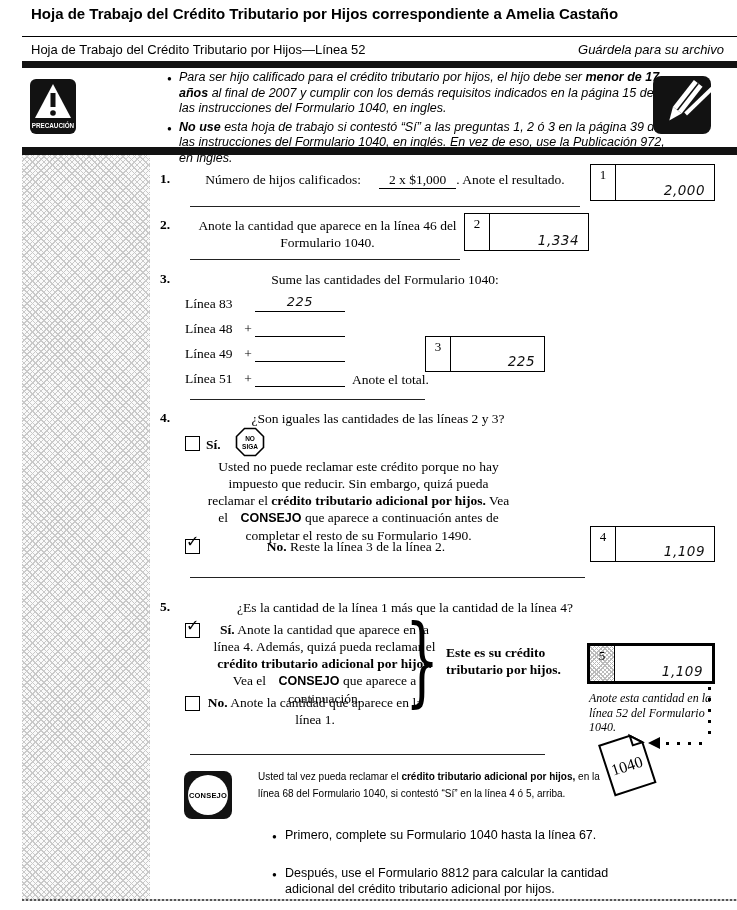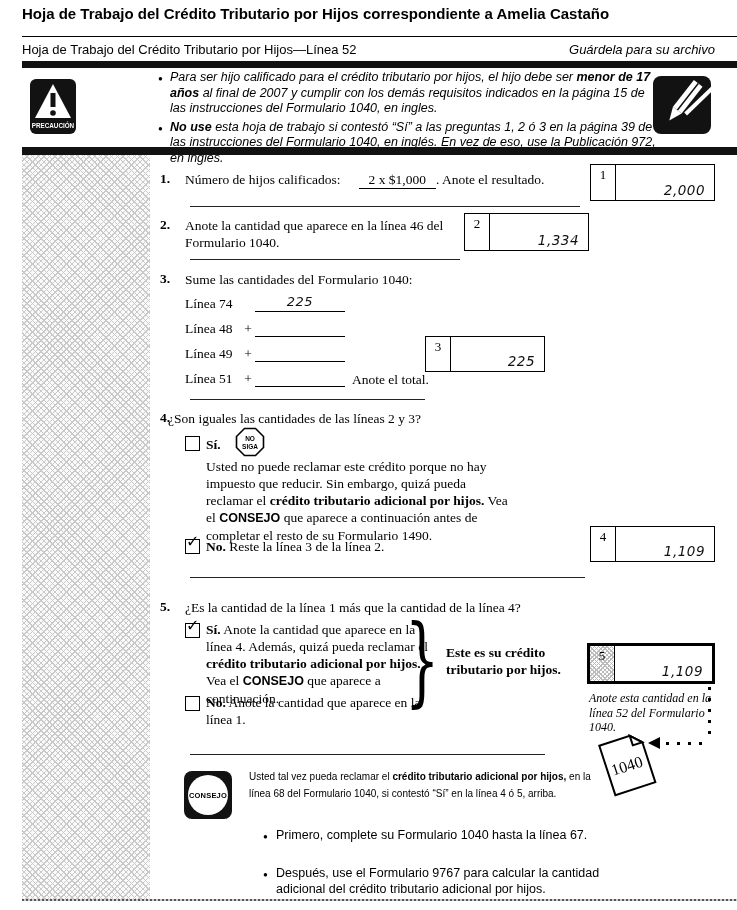--- a/index.html
+++ b/index.html
@@ -1,39 +1,39 @@
 <!DOCTYPE html>
 <html><head>
 <meta charset="utf-8">
 <style>
   html,body{margin:0;padding:0;background:#fff;}
   .page{position:relative;width:737px;height:910px;background:#fff;overflow:hidden;color:#000;}
   .abs{position:absolute;}
-  .sans{font-family:"Liberation Sans",sans-serif;}
+  .sans{font-family:"Liberation Sans",sans-serif;margin-left:9px;}
   .serif{font-family:"Liberation Serif",serif;}
   .hand{font-family:"DejaVu Sans",sans-serif;font-style:italic;font-size:13.5px;letter-spacing:.5px;color:#111;}
   .b{font-weight:bold;}
 
   .doc-title{left:22px;top:5px;font-size:15px;font-weight:bold;}
   .thinline{height:1px;background:#000;}
   .subtitle-left{left:22px;top:42px;font-size:13px;}
   .subtitle-right{left:455px;top:42px;width:260px;font-size:13px;font-style:italic;text-align:right;}
   .bar{background:#121212;}
 
   .caution-bullets{left:158px;top:70px;width:505px;font-size:12.5px;line-height:15.6px;}
   .cbul{position:relative;padding-left:12px;margin-bottom:3px;font-style:italic;}
   .cbul::before{content:"●";position:absolute;left:0;top:1px;font-size:8px;}
 
   .sidebar{left:22px;top:155px;width:128px;height:744px;
     background-color:#fafafa;
     background-image:repeating-linear-gradient(45deg,#c9c9c9 0 1px,transparent 1px 4px),
                      repeating-linear-gradient(135deg,#c9c9c9 0 1px,transparent 1px 4px);}
 
   .itemnum{font-size:13.5px;font-weight:bold;}
-  .itemtext{font-size:13.5px;line-height:17px;}
+  .itemtext{font-size:13.5px;line-height:17px;text-align:center;}
   .sep{height:1px;background:#222;}
 
   .entry{border-bottom:1px solid #000;padding:0 10px 1px 10px;margin-left:18px;}
 
   .amtbox{display:flex;border:1.5px solid #000;background:#fff;box-sizing:border-box;}
   .amtbox .lab{width:24px;border-right:1.5px solid #000;font-family:"Liberation Serif",serif;font-size:13px;display:flex;justify-content:center;align-items:flex-start;padding-top:2px;}
   .amtbox .val{flex:1;display:flex;align-items:flex-end;justify-content:flex-end;padding:0 9px 2px 0;}
   .amtbox.thick{border-width:3px;}
   .hatchlab{background-image:repeating-linear-gradient(45deg,#bbb 0 1px,transparent 1px 3px),repeating-linear-gradient(135deg,#bbb 0 1px,transparent 1px 3px);}
 
@@ -125,21 +125,21 @@
   <div class="abs amtbox" style="left:464px;top:213px;width:125px;height:38px;">
     <div class="lab">2</div>
     <div class="val hand">1,334</div>
   </div>
   <div class="abs sep" style="left:190px;top:259px;width:270px;"></div>
 
   <div class="abs serif itemnum" style="left:160px;top:271px;">3.</div>
   <div class="abs serif itemtext" style="left:185px;top:271px;width:400px;">Sume las cantidades del Formulario 1040:</div>
 
   <div class="abs serif sumrow" style="top:294px;">
-    <span class="sumlabel">Línea 74</span><span class="sumop"></span><span class="uline"><span class="hand">225</span></span>
+    <span class="sumlabel">Línea 83</span><span class="sumop"></span><span class="uline"><span class="hand">225</span></span>
   </div>
   <div class="abs serif sumrow" style="top:319px;">
     <span class="sumlabel">Línea 48</span><span class="sumop">+</span><span class="uline"><span class="hand"></span></span>
   </div>
   <div class="abs serif sumrow" style="top:344px;">
     <span class="sumlabel">Línea 49</span><span class="sumop">+</span><span class="uline"><span class="hand"></span></span>
   </div>
   <div class="abs serif sumrow" style="top:369px;">
     <span class="sumlabel">Línea 51</span><span class="sumop">+</span><span class="uline"><span class="hand"></span></span>
   </div>
@@ -219,17 +219,17 @@
     <div class="consejo-circle">
       <span>CONSEJO</span>
     </div>
   </div>
 
   <div class="abs sans consejo-para">
     <span>Usted tal vez pueda reclamar el </span><span class="b">crédito tributario adicional por hijos,</span><span> en la línea 68 del Formulario 1040, si contestó “Sí” en la línea 4 ó 5, arriba.</span>
   </div>
 
   <div class="abs sans consejo-bullet" style="left:263px;top:827px;width:370px;">Primero, complete su Formulario 1040 hasta la línea 67.</div>
-  <div class="abs sans consejo-bullet" style="left:263px;top:849px;width:345px;">Después, use el Formulario 9767 para calcular la cantidad adicional del crédito tributario adicional por hijos.</div>
+  <div class="abs sans consejo-bullet" style="left:263px;top:849px;width:345px;">Después, use el Formulario 8812 para calcular la cantidad adicional del crédito tributario adicional por hijos.</div>
 
   <div class="abs bottomline"></div>
 
 </div>
 
 </body></html>

